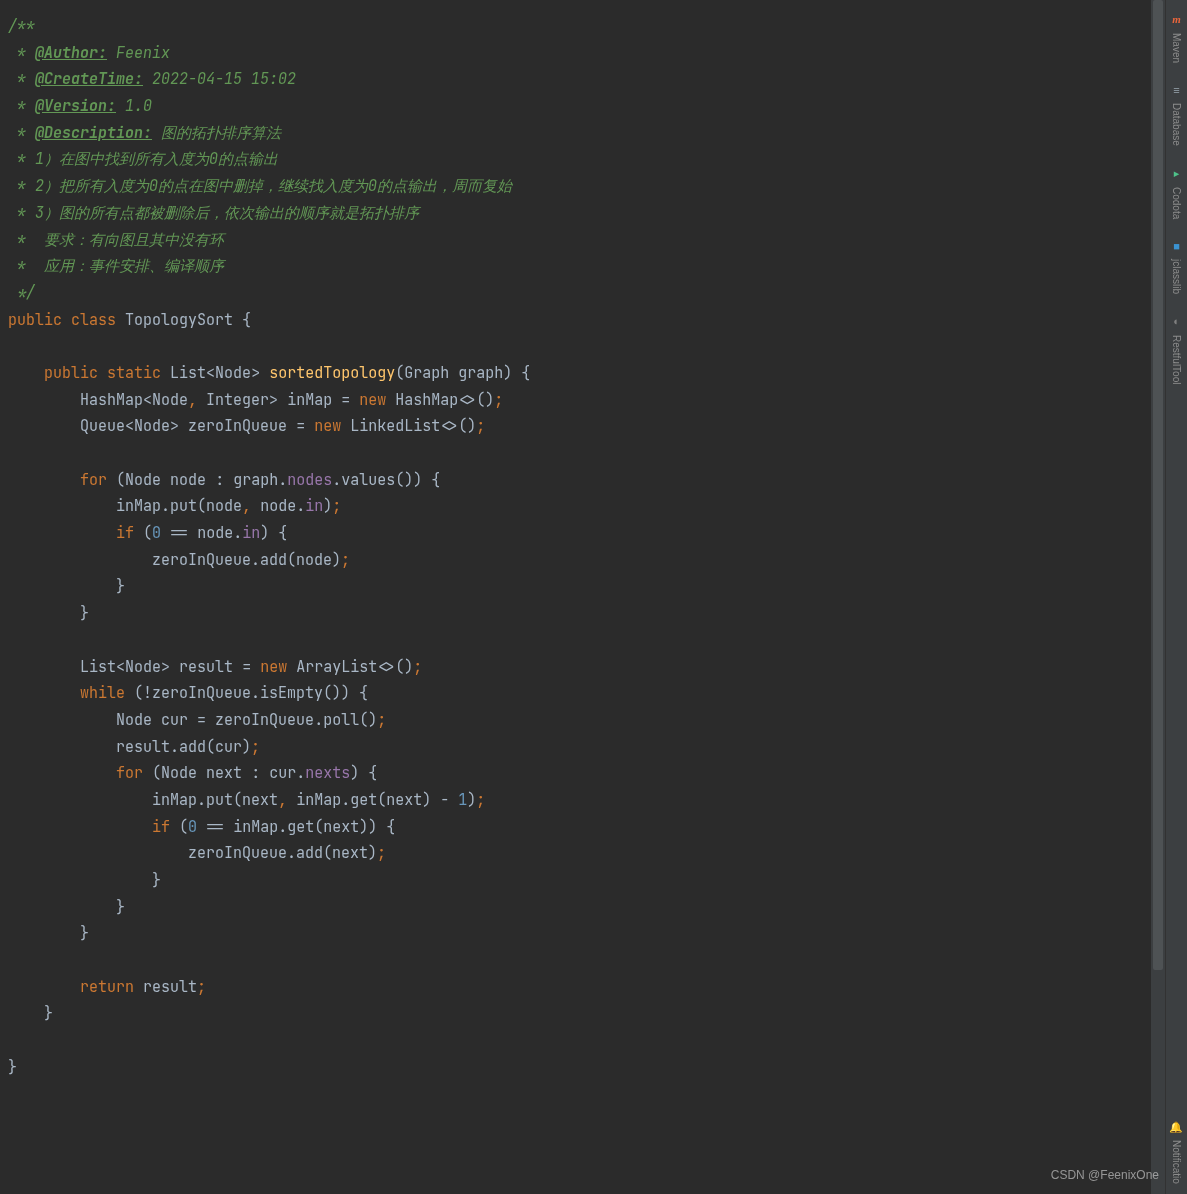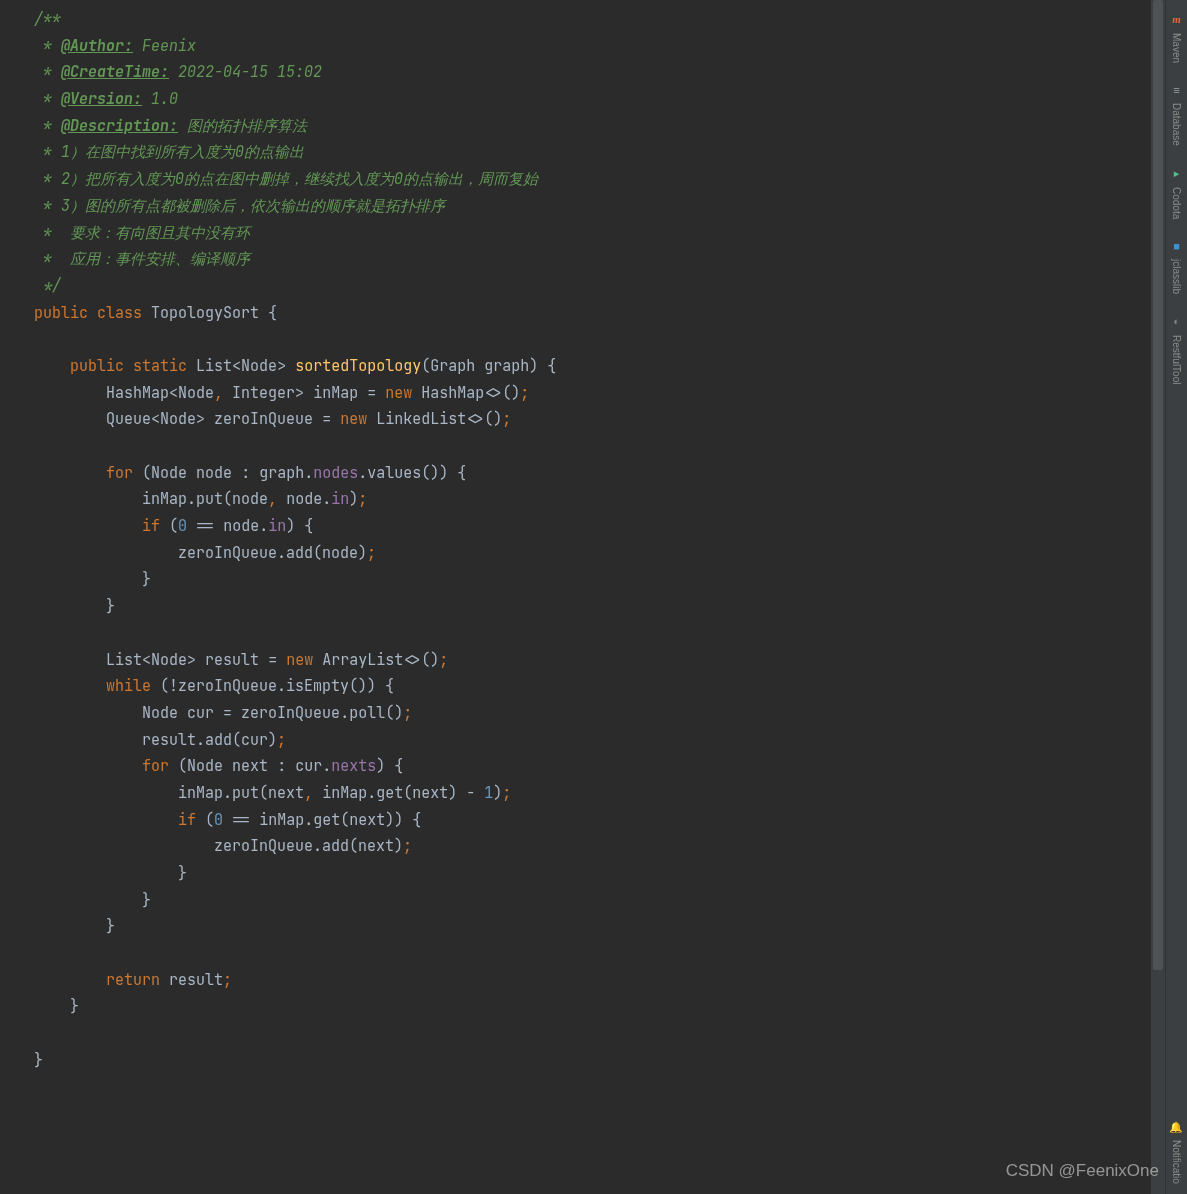--- a/index.html
+++ b/index.html
@@ -10,24 +10,23 @@
       line-height: 1.78;
       color: #a9b7c6;
       display: flex;
       width: 1187px;
       height: 1194px;
       overflow: hidden;
       position: relative;
     }
     .editor {
       flex: 1;
-      padding: 6px 0 6px 8px;
+      padding: 13px 0 6px 8px;
       white-space: pre;
       overflow: hidden;
-      margin-left: 26px;
     }
     .scrollbar {
       width: 14px;
       background: #3c3f41;
       position: relative;
     }
     .scrollbar-thumb {
       position: absolute;
       top: 0;
       left: 2px;
@@ -66,21 +65,21 @@
     .jclass-icon { color: #3b93d1; }
     .rest-icon { color: #808080; }
     .notif-icon { color: #808080; }
     .notif-item { position: absolute; bottom: 10px; right: 2px; }
     .watermark {
       position: absolute;
       bottom: 8px;
       right: 28px;
       color: rgba(220,220,220,0.6);
       font-family: Arial, sans-serif;
-      font-size: 17px;
+      font-size: 12px;
       pointer-events: none;
     }
     
     .c-doc { color: #629755; font-style: italic; }
     .c-tag { color: #629755; font-style: italic; font-weight: bold; text-decoration: underline; }
     .kw { color: #cc7832; }
     .num { color: #6897bb; }
     .fld { color: #9876aa; }
     .mth { color: #ffc66d; }
     .pn { color: #a9b7c6; }

